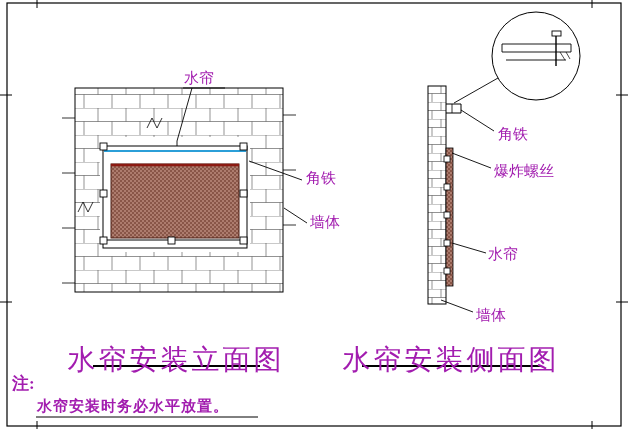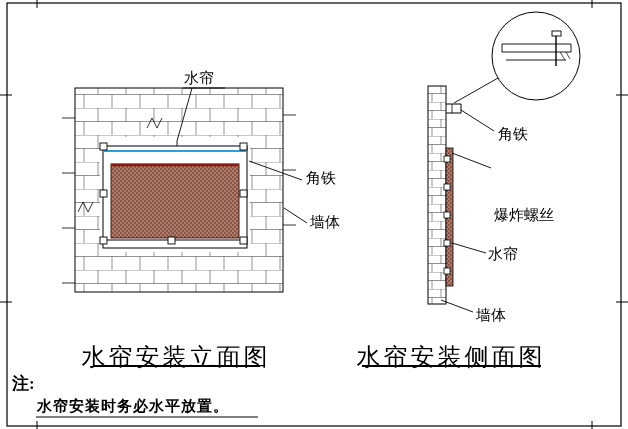--- a/index.html
+++ b/index.html
@@ -1,23 +1,23 @@
 <!DOCTYPE html>
 <html><head>
 <meta charset="utf-8">
 <style>
   html,body { margin:0; padding:0; background:#e8e8e8; }
   .page {
     position:relative; width:628px; height:429px; background:#ffffff;
-    overflow:hidden; font-family:"Liberation Serif", serif; color:#000000;
+    overflow:hidden; font-family:"Liberation Serif", serif; color:#a21caf;
   }
   .canvas { position:absolute; left:0; top:0; }
   .lbl { position:absolute; white-space:nowrap; font-size:15px; line-height:1.1; }
   .view-title {
-    position:absolute; transform:translateX(-50%); font-size:24px;
+    position:absolute; transform:translateX(-50%); font-size:28px;
     letter-spacing:3px; white-space:nowrap;
   }
   .note-label { position:absolute; left:12px; top:372px; font-size:17px; font-weight:bold; }
   .note-text  { position:absolute; left:37px; top:397px; font-size:15px; letter-spacing:1px;font-weight:bold; }
 </style>
 </head>
 <body>
 
 <div class="page">
 
@@ -111,21 +111,21 @@
 
     <line x1="36" y1="417" x2="258" y2="417" stroke="#000" stroke-width="1"></line>
   </svg>
 
   <div class="lbl" style="left:184px; top:70px;">水帘</div>
   <div class="lbl" style="left:306px; top:170px;">角铁</div>
   <div class="lbl" style="left:310px; top:214px;">墙体</div>
   <div class="view-title" style="left:176px; top:341px;">水帘安装立面图</div>
 
   <div class="lbl" style="left:498px; top:126px;">角铁</div>
-  <div class="lbl" style="left:494px; top:163px;margin-top:44px;">爆炸螺丝</div>
+  <div class="lbl" style="left:494px; top:163px;">爆炸螺丝</div>
   <div class="lbl" style="left:488px; top:246px;">水帘</div>
   <div class="lbl" style="left:476px; top:307px;">墙体</div>
   <div class="view-title" style="left:451px; top:341px;">水帘安装侧面图</div>
 
   <div class="note-label">注:</div>
   <div class="note-text">水帘安装时务必水平放置。</div>
 
 </div>
 
 </body></html>

